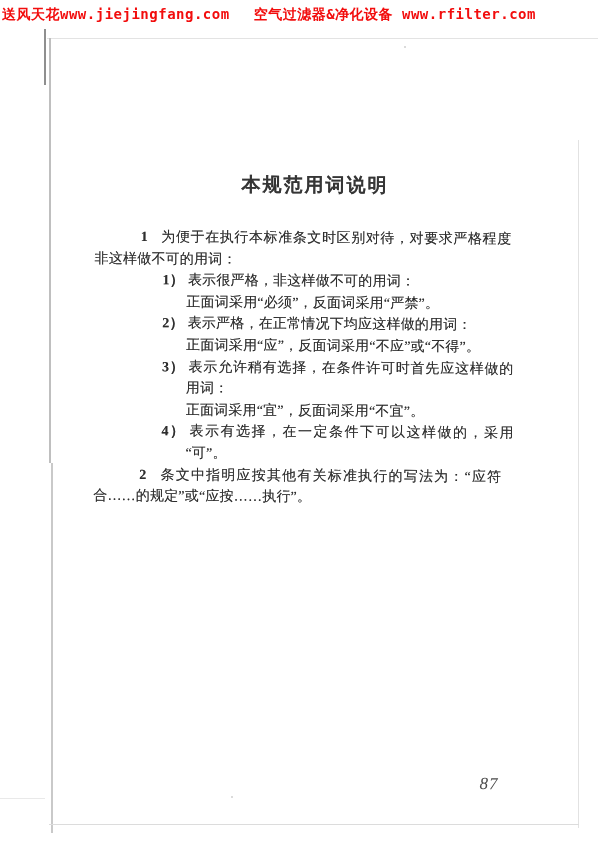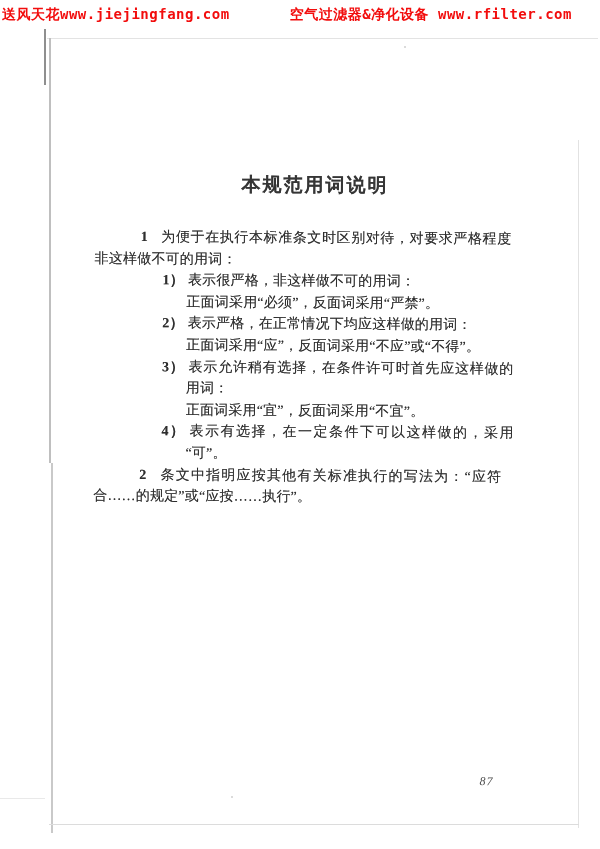--- a/index.html
+++ b/index.html
@@ -16,21 +16,21 @@
   .wm-header {
     position: absolute; top: 0; left: 0; right: 0; height: 24px;
     background: #ffffff;
     display: flex; align-items: flex-end;
     padding: 3px 8px 0 2px;
     font-family: "DejaVu Sans Mono", "Liberation Mono", monospace;
     font-size: 14px; font-weight: 700;
     letter-spacing: 0.5px;
     white-space: nowrap;
   }
-  .wm-right { margin-left: 60px; }
+  .wm-right { margin-left: 24px; }
 
   
   .edge { position: absolute; background: #c9c9c9; }
   .edge-top    { left: 47px; top: 38px; width: 551px; height: 1px; background: #e3e3e3; }
   .edge-left-a { left: 44px; top: 29px;  width: 2px;  height: 56px;  background: #8f8f8f; }
   .edge-left-b { left: 49px; top: 38px;  width: 2px;  height: 425px; background: #bfbfbf; }
   .edge-left-c { left: 51px; top: 463px; width: 2px;  height: 370px; background: #c9c9c9; }
   .edge-right  { left: 578px; top: 140px; width: 1px; height: 688px; background: #e2e2e2; }
   .edge-bottom { left: 49px; top: 824px; width: 530px; height: 1px; background: #dcdcdc; }
   .edge-stub   { left: 0; top: 798px; width: 45px; height: 1px; background: #e9e9e9; }
@@ -69,21 +69,21 @@
   .clause .num { margin-right: 13px; }
   .item .num   { margin-right: 4px; }
   .ls06 { letter-spacing: 0.6px; }
   .ls08 { letter-spacing: 0.8px; }
   .ls12 { letter-spacing: 1.2px; }
   .ls15 { letter-spacing: 1.5px; }
 
   .page-number {
     position: absolute;
     left: 484px; top: 773px;
-    font-size: 12px; font-style: italic;
+    font-size: 17px; font-style: italic;
     letter-spacing: 1px;
     color: #4a4a4a;
   }
 </style>
 </head>
 <body>
 
 <div class="wm-header" style="color: rgb(242, 13, 13);">
   <span class="wm-left" title="送风天花www.jiejingfang.com">送风天花www.jiejingfang.com</span>
   <span class="wm-right" title="空气过滤器&amp;净化设备 www.rfilter.com">空气过滤器&amp;净化设备 www.rfilter.com</span>

